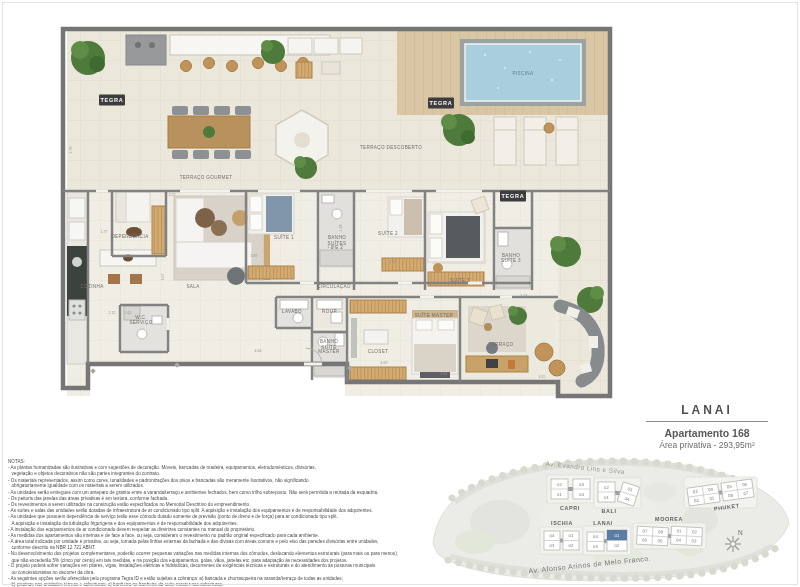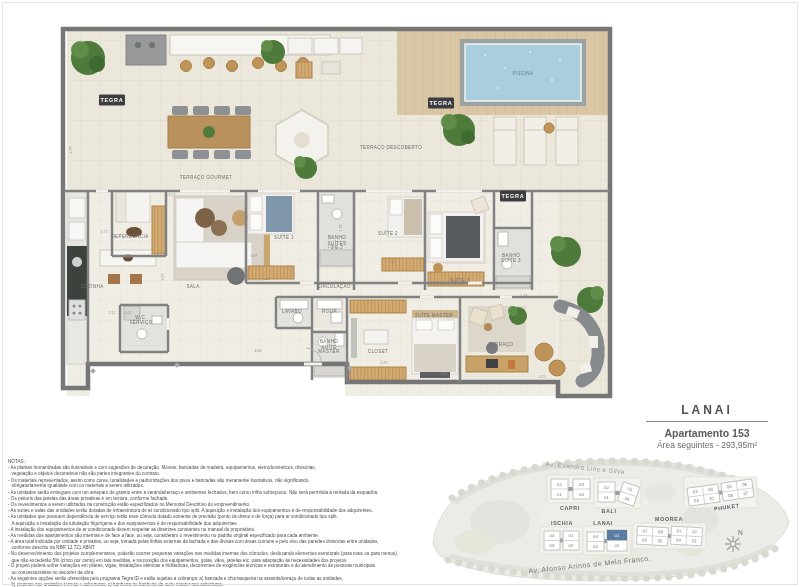--- a/index.html
+++ b/index.html
@@ -401,22 +401,22 @@
       <div class="dim" style="left: 384px; top: 363px; transform: translate(-50%, -50%) scale(0.48) rotate(0deg);">4.69</div>
       <div class="dim" style="left: 444px; top: 374px; transform: translate(-50%, -50%) scale(0.48) rotate(0deg);">2.61</div>
       <div class="dim" style="left: 524px; top: 296px; transform: translate(-50%, -50%) scale(0.48) rotate(0deg);">1.34</div>
       <div class="dim" style="left: 542px; top: 377px; transform: translate(-50%, -50%) scale(0.48) rotate(0deg);">3.15</div>
     </div>
 </div>
 
 <div id="header-block">
   <div id="header-title">LANAI</div>
   <div id="header-rule"></div>
-  <div id="header-sub">Apartamento 153</div>
-  <div id="header-area">Área seguintes - 293,95m²</div>
+  <div id="header-sub">Apartamento 168</div>
+  <div id="header-area">Área privativa - 293,95m²</div>
 </div>
 
 <div id="notes">
   <div id="notes-inner">
     <div class="nt">NOTAS:</div>
     <div id="notes-lines">
         <div class="nt">- As plantas humanizadas são ilustrativas e com sugestões de decoração. Móveis, bancadas de madeira, equipamentos, eletrodomésticos, divisórias,</div>
         <div class="nt cont">vegetação e objetos decorativos não são partes integrantes do contrato.</div>
         <div class="nt">- Os materiais representados, assim como cores, tonalidades e padronizações dos pisos e bancadas são meramente ilustrativos, não significando</div>
         <div class="nt cont">obrigatoriamente igualdade com os materiais a serem utilizados.</div>

